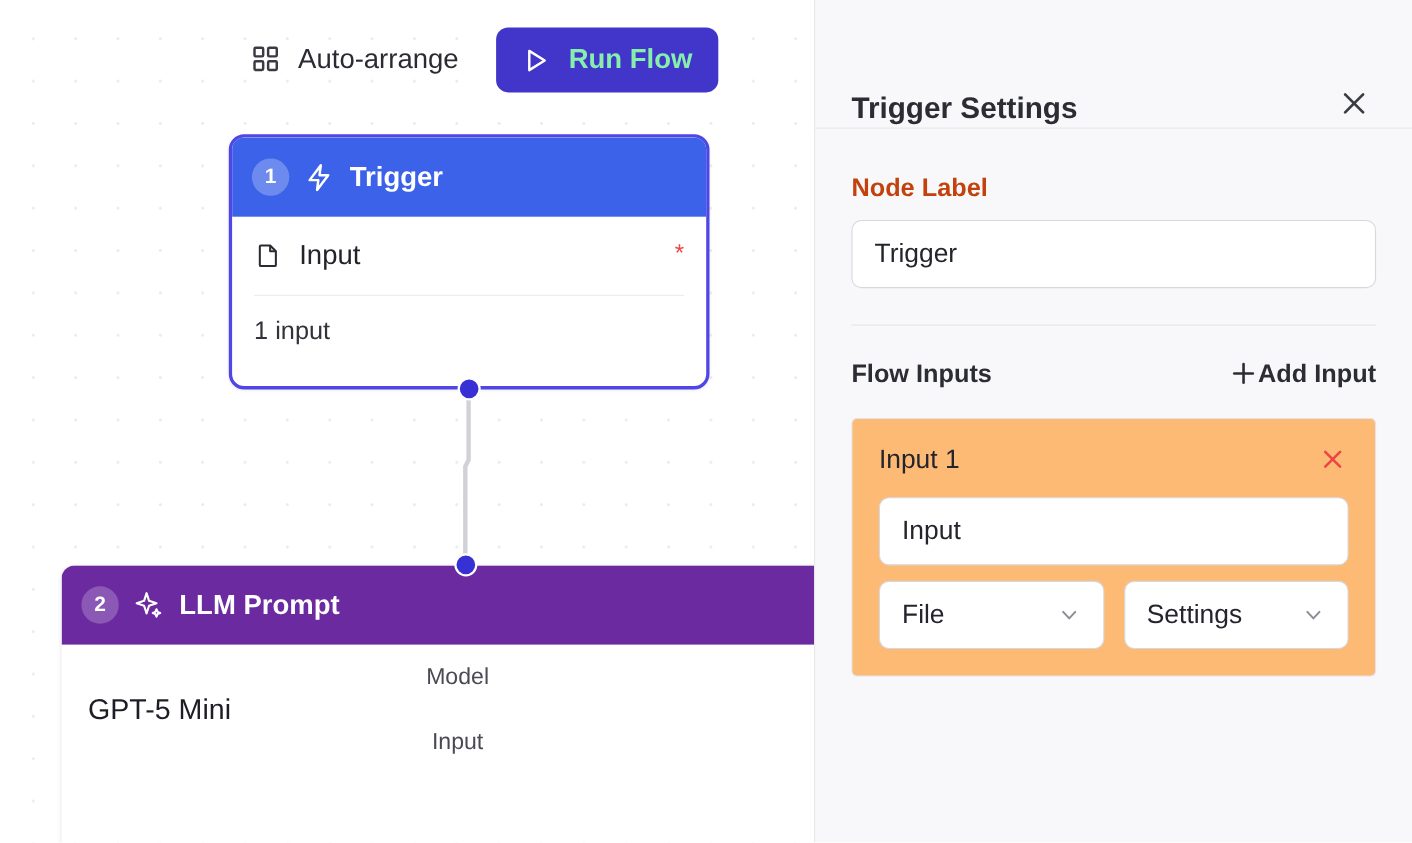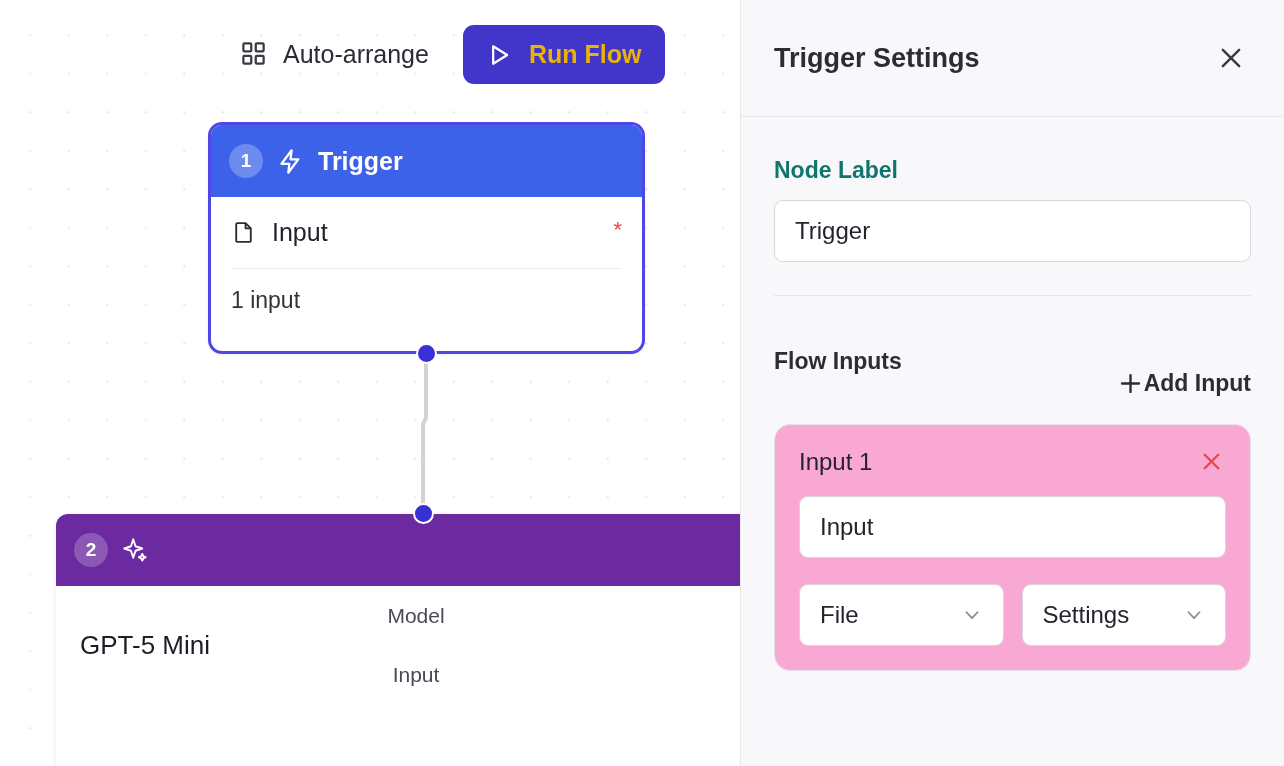--- a/index.html
+++ b/index.html
@@ -28,21 +28,21 @@
     background-image: radial-gradient(circle, #e9e9ec 1.2px, transparent 1.3px);
     background-size: 38.5px 38.5px;
     background-position: 11px 16px;
     overflow: hidden;
   }
 
   
   .toolbar {
     position: absolute;
     top: 25px;
-    left: 240px;
+    left: 228px;
     display: flex;
     align-items: center;
     gap: 34px;
     z-index: 6;
   }
 
   .auto-arrange {
     display: flex;
     align-items: center;
     gap: 16px;
@@ -66,21 +66,21 @@
     background: #4136c9;
     color: #ffffff;
     border: none;
     border-radius: 11px;
     padding: 15px 24px 15px 22px;
     cursor: pointer;
   }
   .run-flow-label {
     font-size: 25px;
     font-weight: bold;
-    color: #eab308;
+    color: #86efac;
     white-space: nowrap;
     font-family: "Liberation Sans", sans-serif;
   }
 
   
   .edge-layer {
     position: absolute;
     left: 0; top: 0;
     width: 740px; height: 766px;
     pointer-events: none;
@@ -212,21 +212,21 @@
     width: 544px;
     height: 766px;
     background: #f8f8fa;
     border-left: 1px solid #e7e7ec;
     z-index: 10;
   }
 
   .panel-header {
     height: 117px;
     display: flex;
-    align-items: center;
+    align-items: flex-end;
     justify-content: space-between;
     padding: 2px 33px;
     border-bottom: 1px solid #e7e7ec;
   }
   .panel-title {
     font-size: 27px;
     font-weight: bold;
     color: #2c2c35;
     font-family: "Liberation Sans", sans-serif;
   }
@@ -236,21 +236,21 @@
     cursor: pointer;
     padding: 6px;
     line-height: 0;
   }
 
   .panel-body { padding: 40px 33px 0 33px; }
 
   .field-label {
     font-size: 23px;
     font-weight: bold;
-    color: #0f766e;
+    color: #c2410c;
     font-family: "Liberation Sans", sans-serif;
     margin-bottom: 16px;
   }
 
   .text-input {
     width: 100%;
     height: 62px;
     border: 1px solid #d7d7de;
     border-radius: 9px;
     background: #ffffff;
@@ -281,34 +281,33 @@
     color: #2c2c35;
     font-family: "Liberation Sans", sans-serif;
   }
   .add-input-btn {
     display: flex;
     align-items: center;
     background: none;
     border: none;
     cursor: pointer;
     padding: 0;
-    margin-top: 44px;
   }
   .add-input-label {
     font-size: 23px;
     font-weight: bold;
     color: #2c2c35;
     font-family: "Liberation Sans", sans-serif;
     white-space: nowrap;
   }
 
   .input-card {
-    background: #f9a8d4;
+    background: #fdba74;
     border: 1px solid #e3e3e9;
-    border-radius: 16px;
+    border-radius: 5px;
     padding: 22px 24px 24px 24px;
   }
   .input-card-head {
     display: flex;
     align-items: center;
     justify-content: space-between;
     margin-bottom: 20px;
   }
   .input-card-title {
     font-size: 24px;
@@ -319,21 +318,21 @@
     background: none;
     border: none;
     cursor: pointer;
     padding: 2px;
     line-height: 0;
   }
 
   .field-row {
     display: flex;
     gap: 18px;
-    margin-top: 26px;
+    margin-top: 14px;
   }
   .select-box {
     flex: 1;
     height: 62px;
     border: 1px solid #d7d7de;
     border-radius: 9px;
     background: #ffffff;
     display: flex;
     align-items: center;
     justify-content: space-between;
@@ -409,20 +408,21 @@
 
     <div class="node node-llm">
       <div class="node-header node-header-llm">
         <span class="node-badge badge-llm">2</span>
         <span style="line-height:0;">
           <svg width="27" height="27" viewBox="0 0 24 24" fill="none" stroke="#ffffff" stroke-width="1.7" stroke-linejoin="round">
             <path d="M10,2 L12,8.2 L18,10.2 L12,12.2 L10,18.4 L8,12.2 L2,10.2 L8,8.2 Z"></path>
             <path d="M18,15 L18.9,17.1 L21,18 L18.9,18.9 L18,21 L17.1,18.9 L15,18 L17.1,17.1 Z"></path>
           </svg>
         </span>
+        <span class="node-title">LLM Prompt</span>
       </div>
       <div class="llm-body">
         <div class="kv-label">Model</div>
         <div class="kv-value">GPT-5 Mini</div>
         <div class="kv-label">Input</div>
       </div>
     </div>
 
   </div>
 

